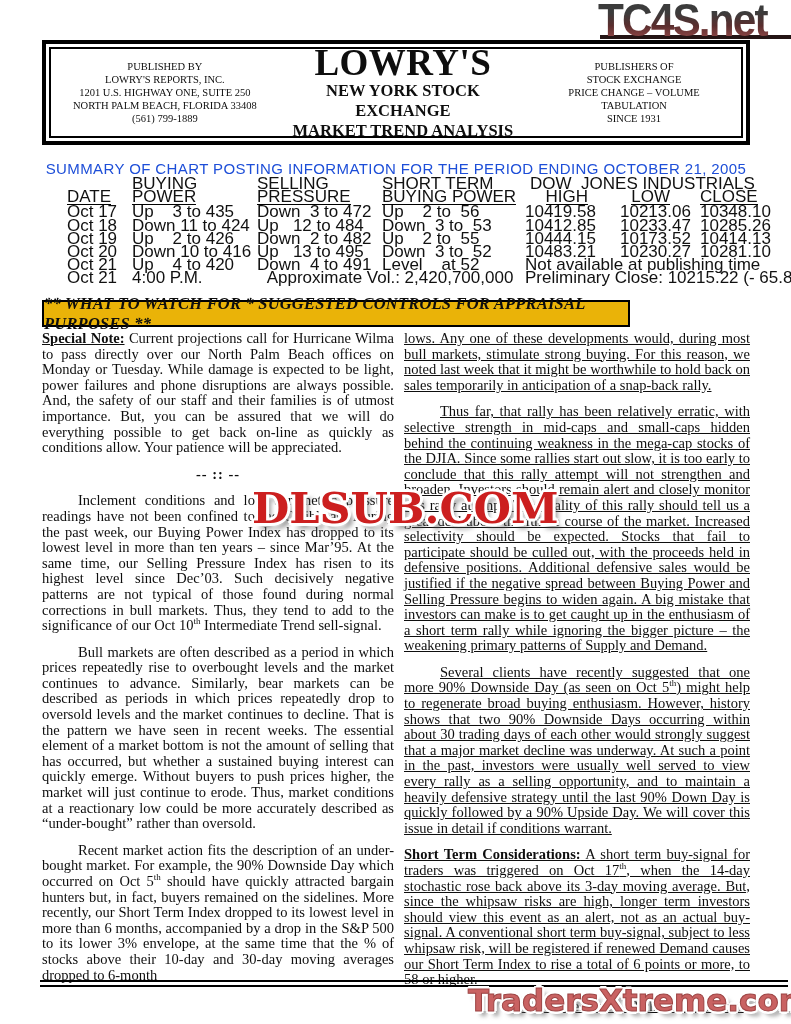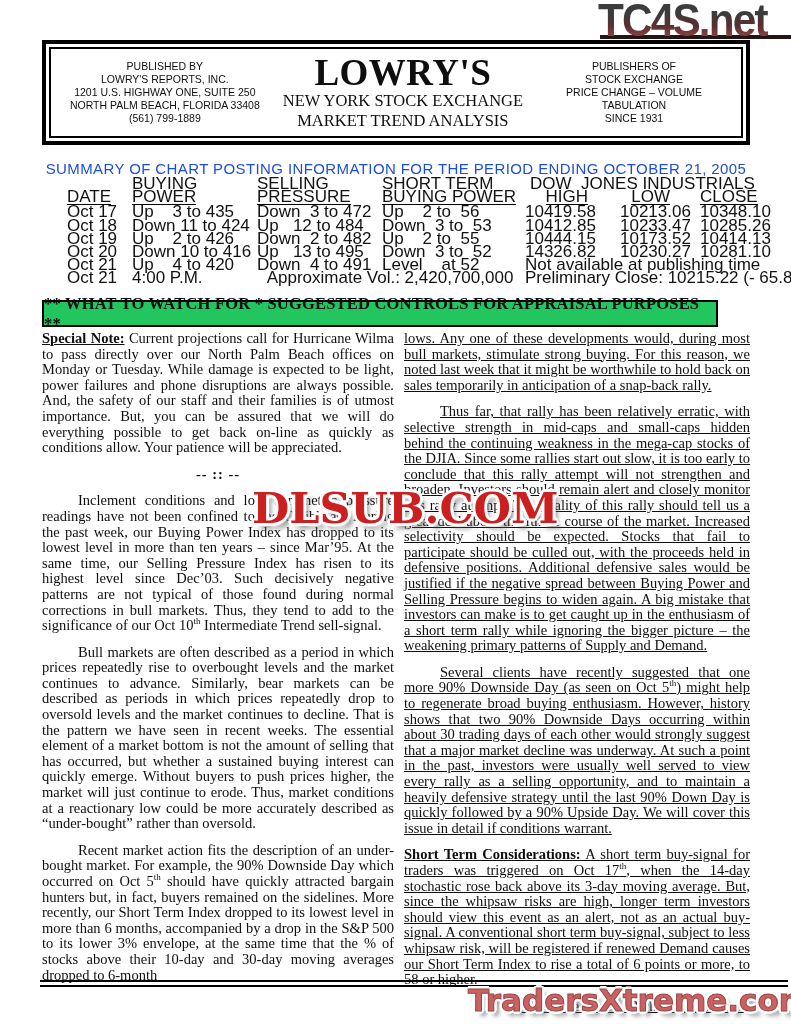--- a/index.html
+++ b/index.html
@@ -44,28 +44,28 @@
 
   
   .masthead {
     position:absolute; left:42px; top:40px; width:708px; height:105px;
     border:4px solid #000; padding:3px; background:#fff; z-index:10;
   }
   .masthead-inner {
     border:2px solid #000; width:100%; height:100%;
     display:flex; align-items:center;
   }
-  .mast-col { font-family:Liberation Sans, sans-serif; font-size:10.5px;
+  .mast-col { font-family:Liberation Serif, serif; font-size:10.5px;
     line-height:13px; text-align:center; white-space:pre-line; }
   .mast-left  { width:33%; }
   .mast-right { width:31%; }
   .mast-center { width:36%; text-align:center; }
   .mast-title { font-family:"Liberation Serif", serif; font-weight:bold;
     font-size:37px; line-height:36px; letter-spacing:.5px; }
-  .mast-sub { font-family:"Liberation Serif", serif; font-weight:normal;
+  .mast-sub { font-family:"Liberation Serif", serif; font-weight:bold;
     font-size:16.5px; line-height:20px; }
 
   
   .summary-heading {
     position:absolute; left:42px; top:160px; width:708px; text-align:center;
     font-family:"Liberation Sans", sans-serif; font-size:15px; letter-spacing:.4px;
     color:#1d4ed8;
   }
   .posting-table {
     position:absolute; left:52px; top:177px; width:708px;
@@ -77,24 +77,24 @@
   .c-left { padding-left:2px !important; }
   .num { text-align:right; }
   .pr-high { padding-right:32px !important; }
   .pr-low  { padding-right:30px !important; }
   .pr-close{ padding-right:9px  !important; }
   .ctr { text-align:center !important; padding:0 !important; }
   .hdr-u { display:inline-block; border-bottom:1.5px solid #000; padding-bottom:1px; }
 
   
   .banner {
-    position:absolute; left:42px; top:300px; width:676px; height:27px;
+    position:absolute; left:42px; top:300px; width:588px; height:27px;
     border:2px solid #000; display:flex; align-items:center; justify-content:center;
     font-family:"Liberation Serif", serif; font-weight:bold; font-size:16.5px;
-    letter-spacing:.2px; background:#22c55e;
+    letter-spacing:.2px; background:#eab308;font-style:italic;
   }
 
   
   .columns {
     position:absolute; left:42px; top:331px; width:708px; height:646px;
     display:flex; gap:10px; z-index:5;
   }
   .col { font-size:14.5px; line-height:15.6px; text-align:justify; color:#0e0e0e; }
   .col-left  { width:352px; }
   .col-right { width:346px;text-decoration:underline; }
@@ -195,21 +195,21 @@
       <td class="c-left">Up    2 to  55</td>
       <td class="num pr-high">10444.15</td>
       <td class="num pr-low">10173.52</td>
       <td class="num pr-close">10414.13</td>
     </tr>
     <tr>
       <td class="c-date">Oct 20</td>
       <td class="c-left">Down 10 to 416</td>
       <td class="c-left">Up   13 to 495</td>
       <td class="c-left">Down  3 to  52</td>
-      <td class="num pr-high">14326.82</td>
+      <td class="num pr-high">10483.21</td>
       <td class="num pr-low">10230.27</td>
       <td class="num pr-close">10281.10</td>
     </tr>
     <tr>
       <td class="c-date">Oct 21</td>
       <td class="c-left">Up    4 to 420</td>
       <td class="c-left">Down  4 to 491</td>
       <td class="c-left">Level    at 52</td>
       <td class="ctr" colspan="3">Not available at publishing time</td>
     </tr>

